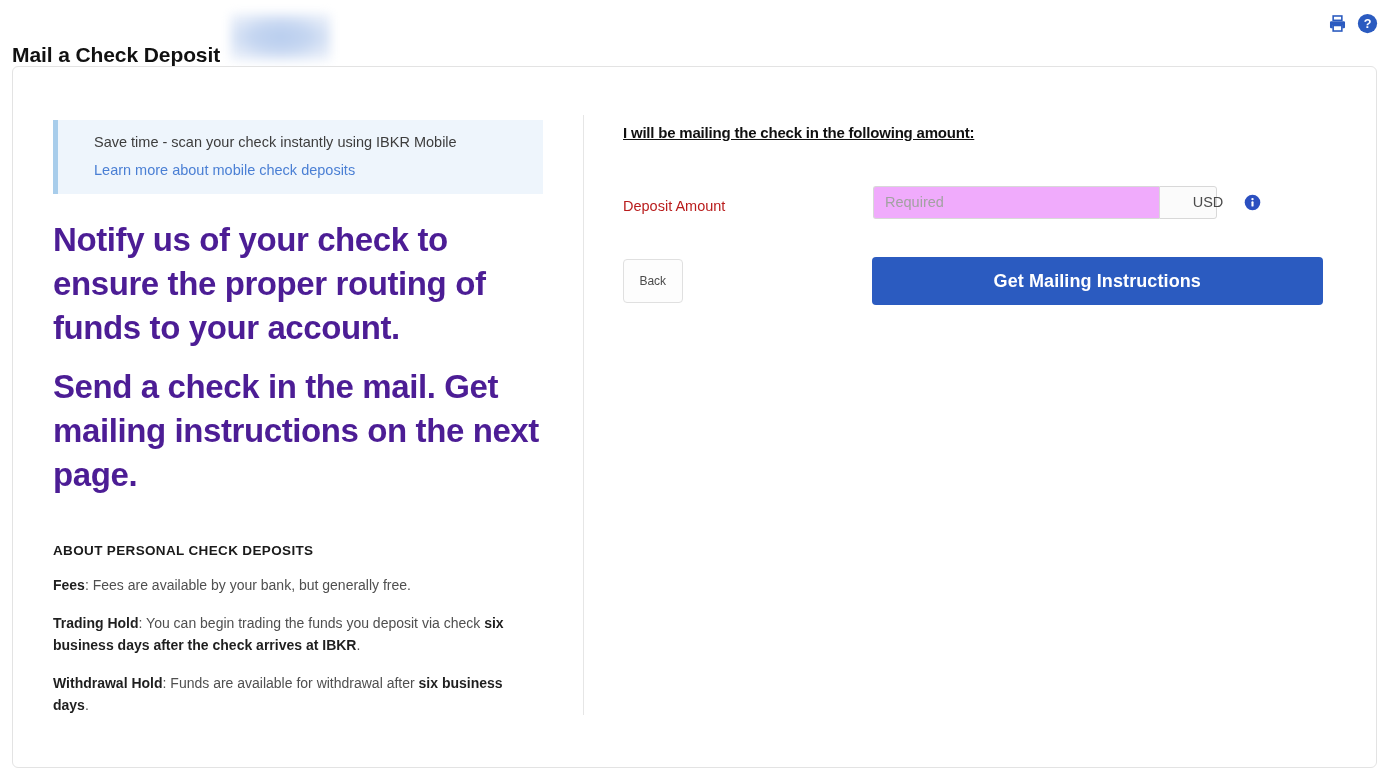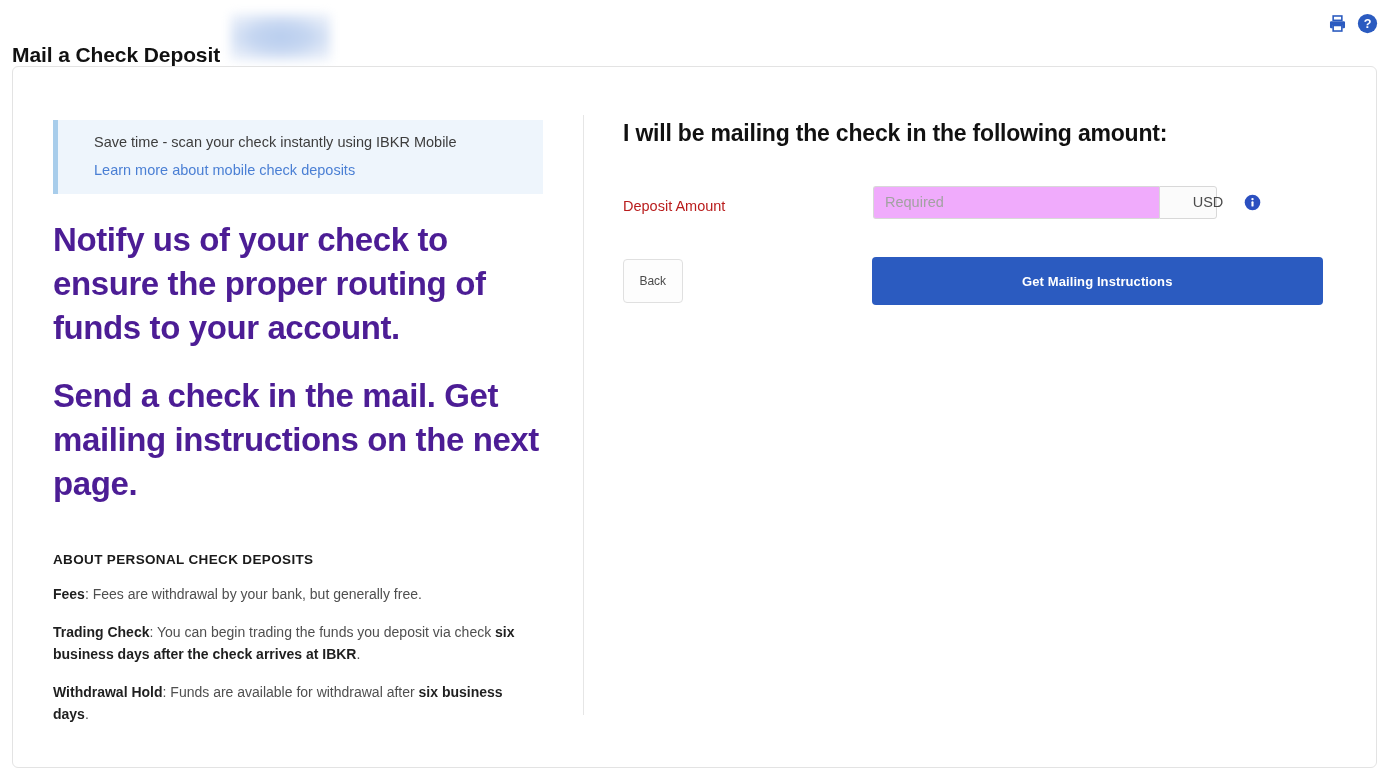--- a/index.html
+++ b/index.html
@@ -110,21 +110,21 @@
   .headline {
     font-size: 33px;
     font-weight: bold;
     line-height: 44px;
     color: #4c1d95;
     letter-spacing: -0.4px;
     margin-top: 24px;
     width: 490px;
   }
   .headline.second {
-    margin-top: 24px;
+    margin-top: 15px;
   }
 
   .about-title {
     margin-top: 46px;
     font-size: 13.5px;
     font-weight: bold;
     letter-spacing: 0.35px;
     color: #1a1a1a;
   }
   .about-para {
@@ -147,25 +147,26 @@
   }
 
   
   .right-col {
     position: absolute;
     left: 610px;
     top: 53px;
     width: 700px;
   }
   .form-heading {
-    font-size: 23px;
+    font-size: 15px;
     font-weight: bold;
     color: #111111;
     line-height: 26px;
     letter-spacing: -0.2px;
+    text-decoration: underline;
   }
   .form-row {
     margin-top: 39px;
     display: flex;
     align-items: center;
     height: 34px;
   }
   .form-label {
     width: 250px;
     font-size: 14.5px;
@@ -228,21 +229,21 @@
     cursor: pointer;
   }
   .primary-button {
     margin-left: 189px;
     width: 466px;
     height: 48px;
     border: none;
     border-radius: 4px;
     background: #2b5bc0;
     color: #ffffff;
-    font-size: 13px;
+    font-size: 18px;
     font-weight: bold;
     font-family: "Liberation Sans", sans-serif;
     cursor: pointer;
     letter-spacing: 0.1px;
   }
 </style>
 </head>
 <body>
 
 <div class="page-header">
@@ -276,25 +277,25 @@
       <div class="notice-text">Save time - scan your check instantly using IBKR Mobile</div>
       <a class="notice-link">Learn more about mobile check deposits</a>
     </div>
 
     <div class="headline">Notify us of your check to ensure the proper routing of funds to your account.</div>
     <div class="headline second">Send a check in the mail. Get mailing instructions on the next page.</div>
 
     <div class="about-title">ABOUT PERSONAL CHECK DEPOSITS</div>
 
     <div class="about-para">
-      <b>Fees</b><span>: </span><span>Fees are withdrawal by your bank, but generally free.</span>
+      <b>Fees</b><span>: </span><span>Fees are available by your bank, but generally free.</span>
     </div>
 
     <div class="about-para">
-      <b>Trading Check</b><span>: </span><span>You can begin trading the funds you deposit via check </span><b>six business days after the check arrives at IBKR</b><span>.</span>
+      <b>Trading Hold</b><span>: </span><span>You can begin trading the funds you deposit via check </span><b>six business days after the check arrives at IBKR</b><span>.</span>
     </div>
 
     <div class="about-para">
       <b>Withdrawal Hold</b><span>: </span><span>Funds are available for withdrawal after </span><b>six business days</b><span>.</span>
     </div>
   </div>
 
   <div class="v-divider"></div>
 
   <div class="right-col">

